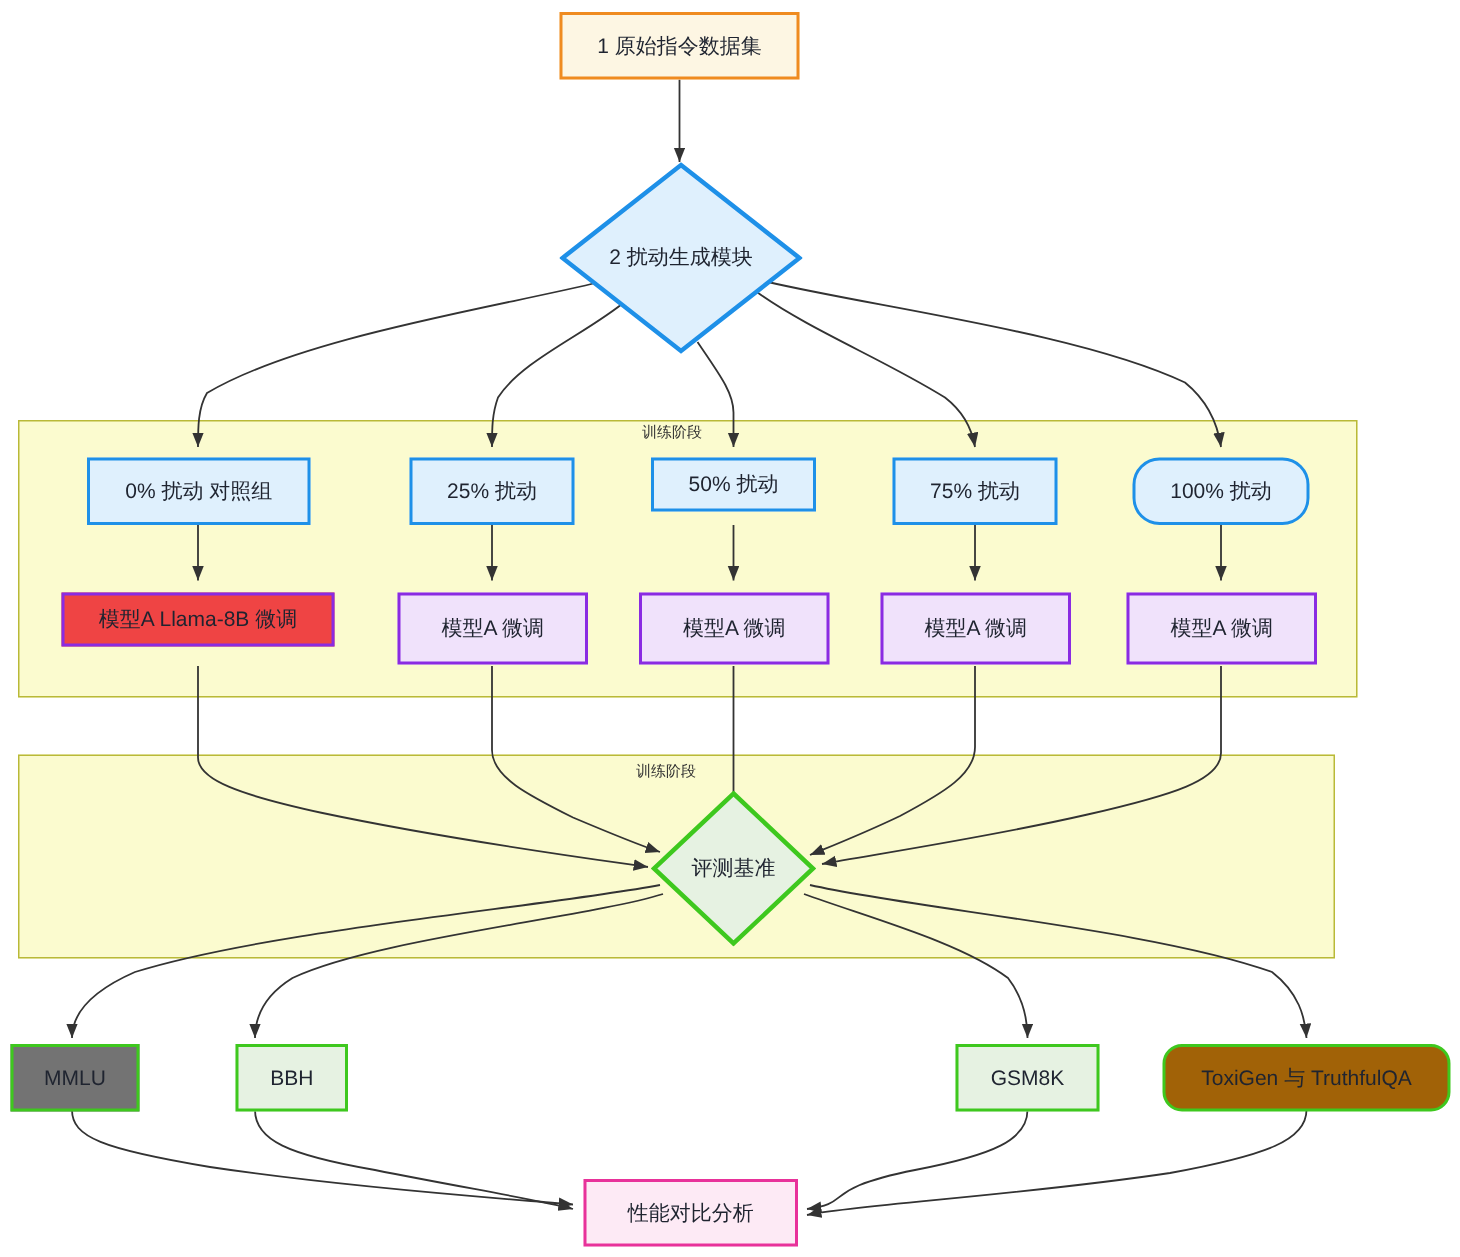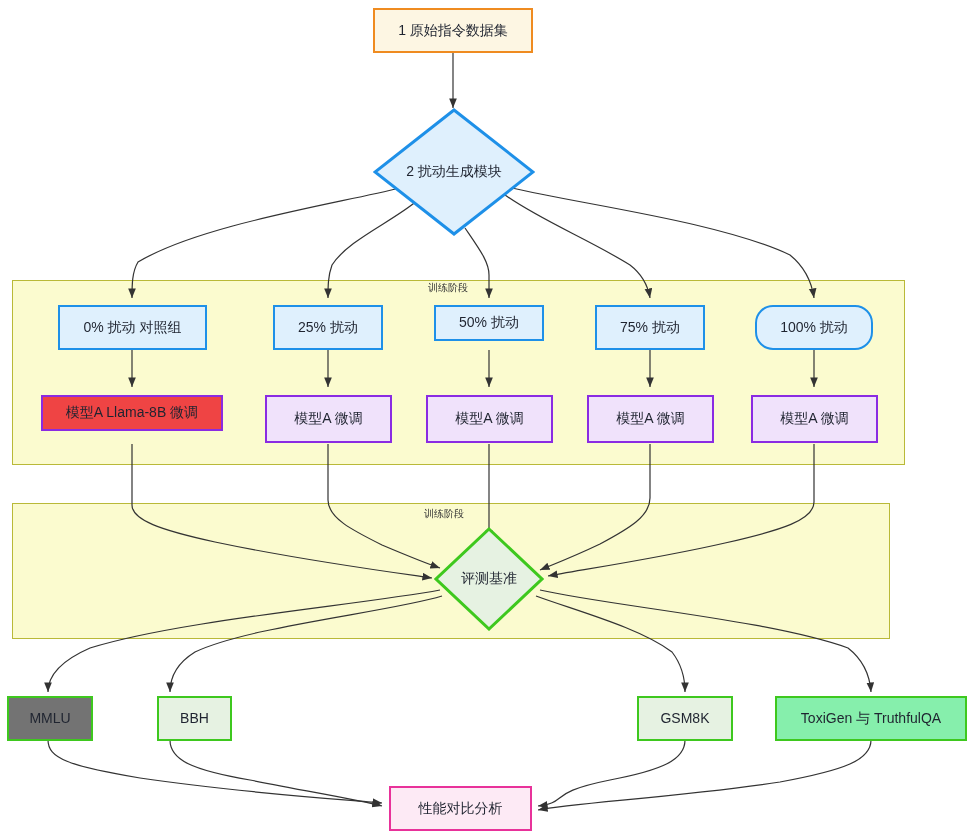--- a/index.html
+++ b/index.html
@@ -163,18 +163,18 @@
     <span class="dlabel">评测基准</span>
   </div>
 
   <div class="node" style="left:7px; top:696px; width:86px; height:45px;
               border-color:#3ec81e; background:#737373;">MMLU</div>
   <div class="node" style="left:133px; top:696px; width:75px; height:45px;
               border-color:#3ec81e; background:#e6f2e2;margin-left:24px;">BBH</div>
   <div class="node" style="left:637px; top:696px; width:96px; height:45px;
               border-color:#3ec81e; background:#e6f2e2;">GSM8K</div>
   <div class="node" style="left:775px; top:696px; width:192px; height:45px;
-              border-color:#3ec81e; background:#86efac;">ToxiGen 与 TruthfulQA</div>
+              border-color:#3ec81e; background:#a16207;border-radius:13px;">ToxiGen 与 TruthfulQA</div>
 
   <div class="node" style="left:389px; top:786px; width:143px; height:45px;
               border-color:#e8329a; background:#fdeaf5;">性能对比分析</div>
 
 </div>
 
 </body></html>

